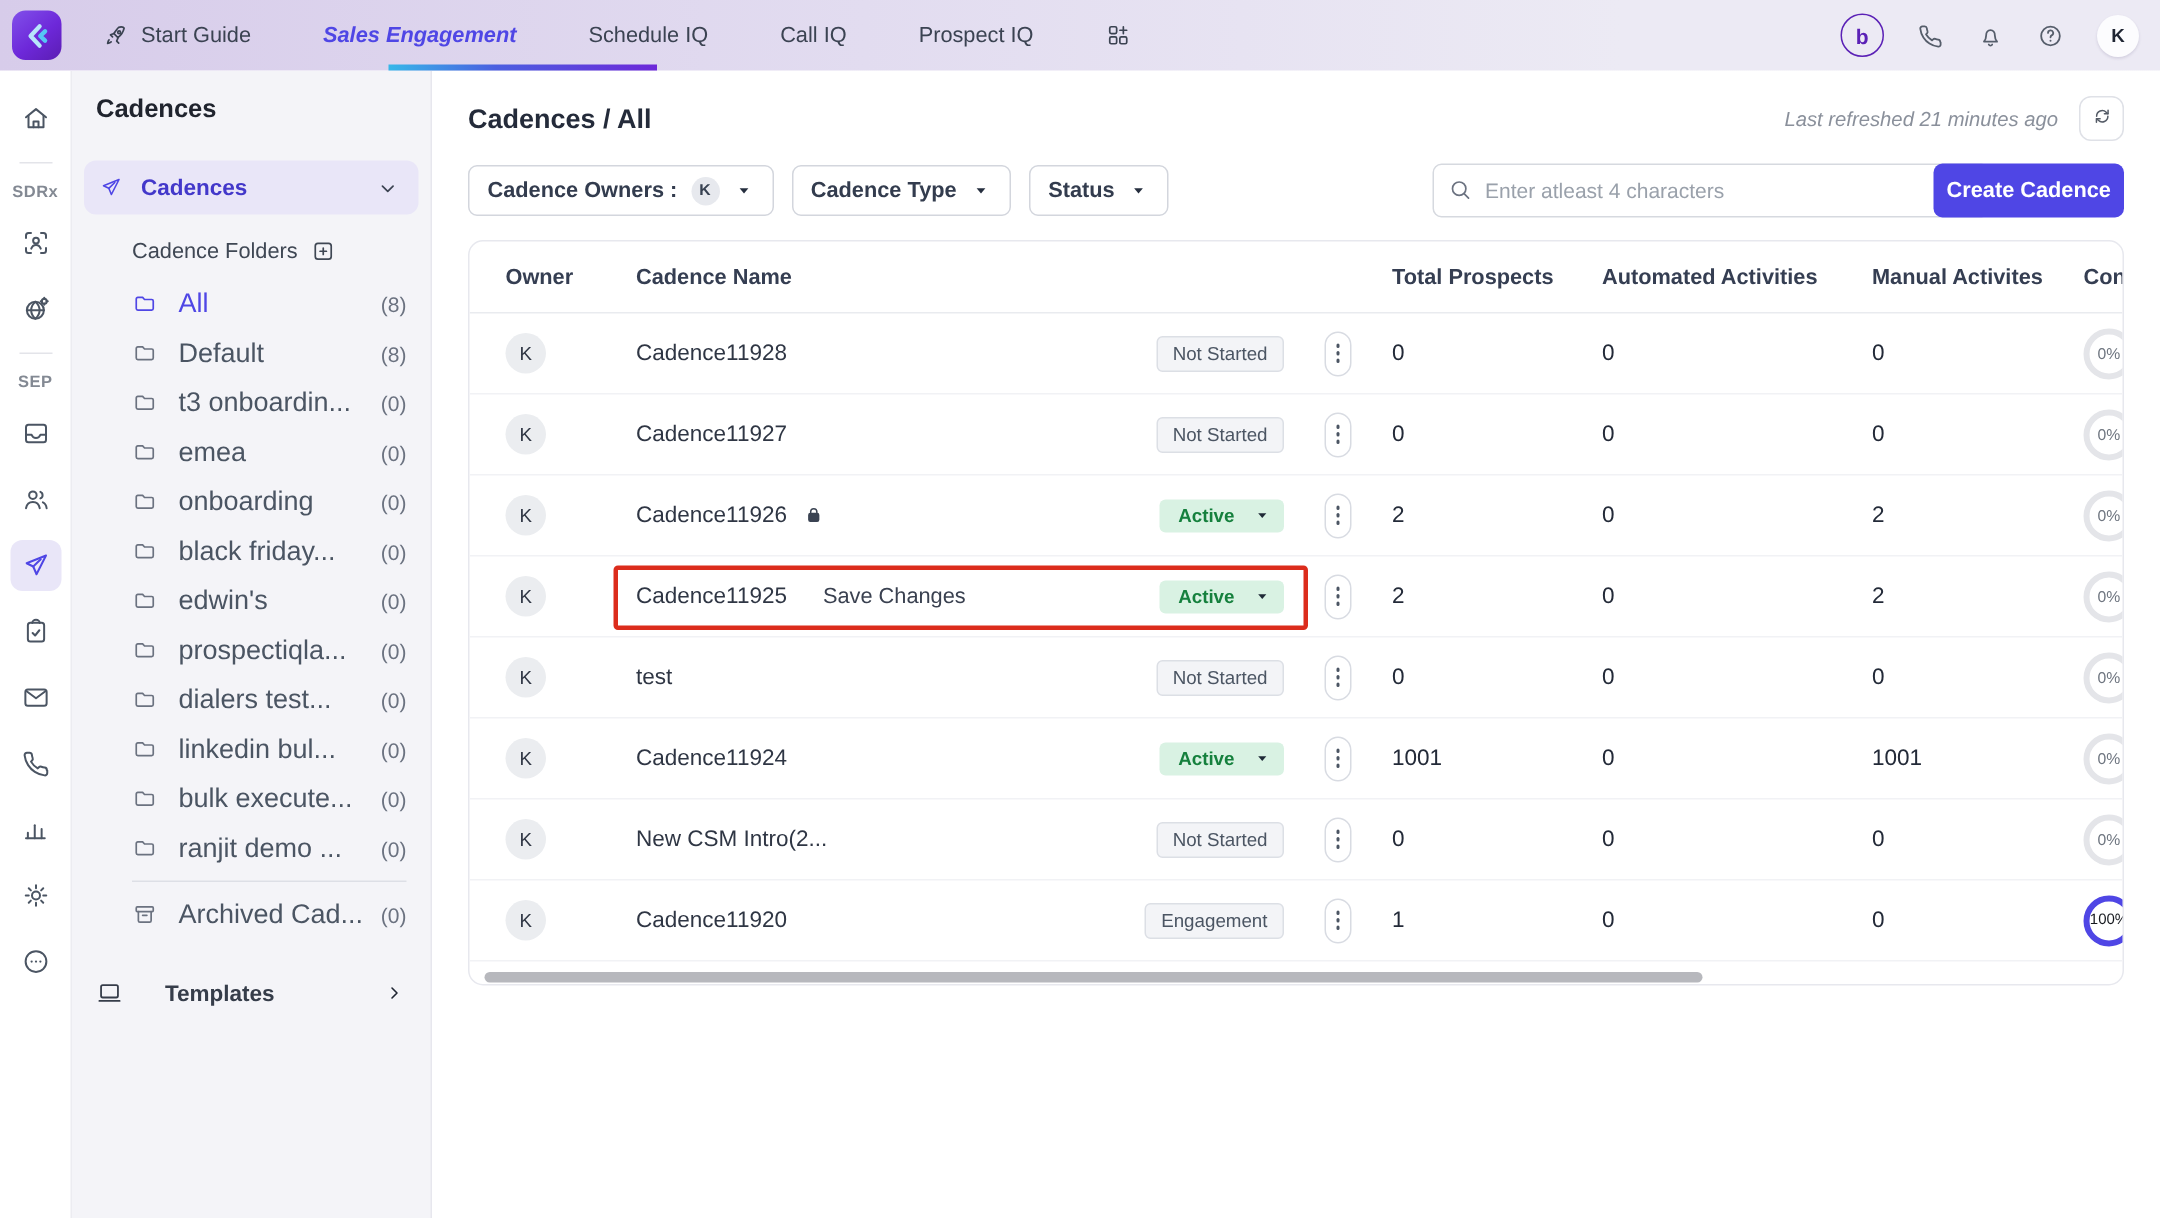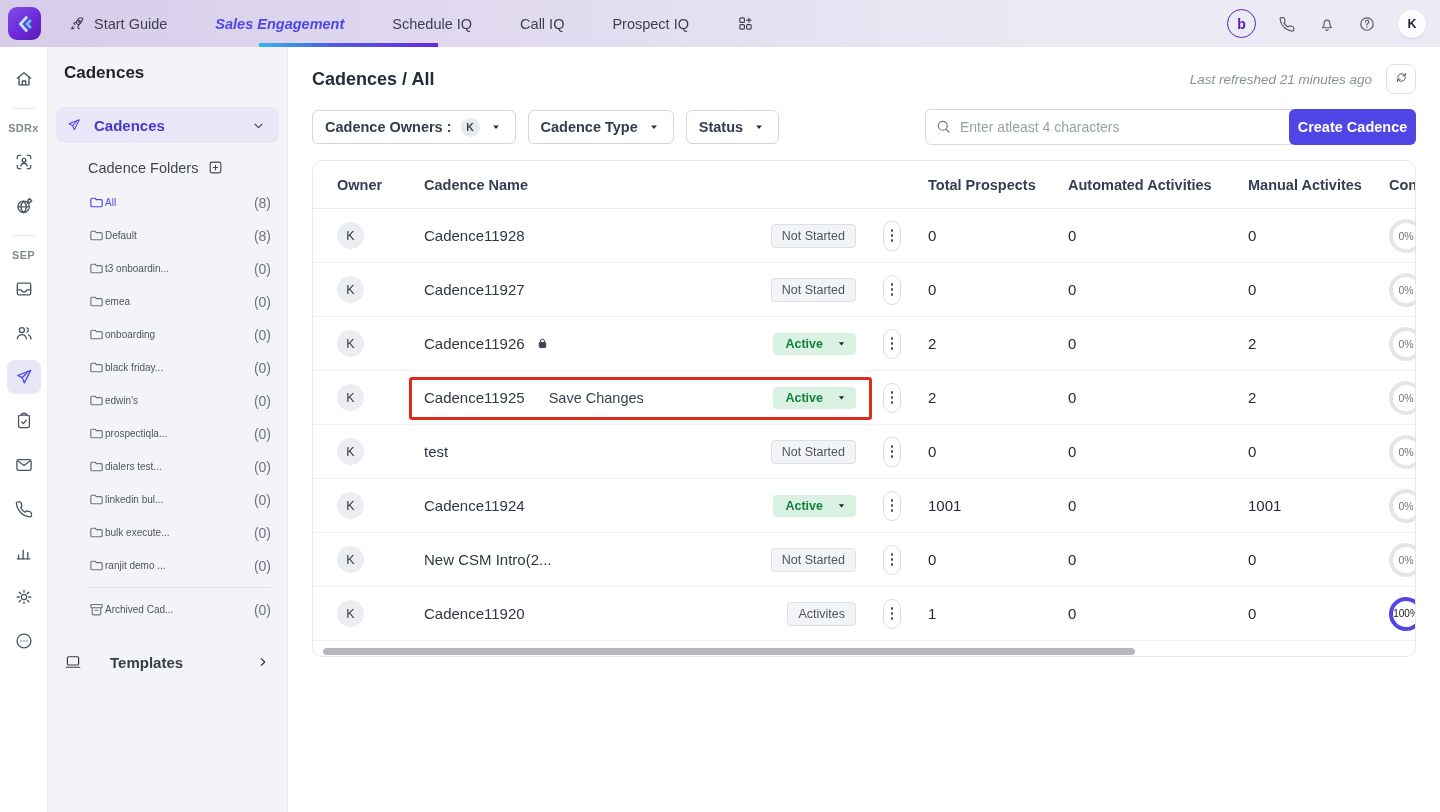--- a/index.html
+++ b/index.html
@@ -48,21 +48,21 @@
     display:flex; align-items:center; padding:0 12px 0 10px; cursor:pointer; }
   .sb-nav .ic { color:#4f46e5; display:flex; }
   .sb-nav-label { margin-left:12px; font-size:15px; font-weight:700; color:#4338ca; }
   .sb-nav .chev { margin-left:auto; color:#3b4352; display:flex; }
   .folders-header { display:flex; align-items:center; gap:9px; margin:16px 16px 10px 40px;
     color:#3f4754; font-size:14.5px; }
   .folders-header .ic { display:flex; color:#3f4754; cursor:pointer; }
   .folder-row { height:33px; display:flex; align-items:center; padding:0 16px 0 40px;
     cursor:pointer; color:#4b5563; }
   .folder-row .ic { display:flex; color:#6b7280; }
-  .f-name { font-size:10px; white-space:nowrap; }
+  .f-name { margin-left:14px; font-size:18px; white-space:nowrap; }
   .f-count { margin-left:auto; font-size:14px; color:#6b7280; }
   .folder-row.active { color:#4f46e5; }
   .folder-row.active .ic, .folder-row.active .f-name { color:#4f46e5; }
   .sb-divider { height:1px; background:#dddfe6; margin:5px 16px 5px 40px; }
   .sb-templates { display:flex; align-items:center; margin:20px 16px 0 16px; height:32px;
     cursor:pointer; color:#363d4a; }
   .sb-templates .ic { display:flex; color:#363d4a; }
   .sb-templates-label { margin-left:28px; font-size:15px; font-weight:700; }
   .sb-templates .chev { margin-left:auto; display:flex; color:#1f2533; }
 
@@ -79,21 +79,21 @@
 
   .filter-row { position:absolute; top:63px; left:24px; display:flex; gap:12px; }
   .filter-btn { height:34px; display:flex; align-items:center; gap:9px; padding:0 12px;
     background:#fff; border:1px solid #d3d6dd; border-radius:6px; font-size:14.5px;
     font-weight:600; color:#333c4e; cursor:pointer; font-family:inherit; }
   .mini-avatar { width:19px; height:19px; border-radius:50%; background:#e7e9ee;
     font-size:10.5px; font-weight:600; color:#374151; display:flex; align-items:center;
     justify-content:center; }
   .caret { display:flex; color:#252e3e; }
 
-  .search-box { position:absolute; top:62px; left:637px; width:372px; height:36px; }
+  .search-box { position:absolute; top:62px; left:667px; width:372px; height:36px; }
   .search-box .ic { position:absolute; left:10px; top:9px; color:#6b7280; }
   .search-input { width:100%; height:100%; border:1px solid #d6d9df; border-radius:6px;
     padding:0 10px 0 34px; font-size:14px; color:#1f2937; outline:none;
     font-family:inherit; background:#fff; }
   .search-input::placeholder { color:#9aa1ab; }
   .create-btn { position:absolute; top:62px; left:1001px; width:127px; height:36px;
     background:#4f46e5; color:#fff; border:none; border-radius:6px; font-size:14.5px;
     font-weight:600; cursor:pointer; font-family:inherit; }
 
   
@@ -758,21 +758,21 @@
         </div>
         <div class="trow tgrid">
           <div class="cell c-owner">
             <span class="avatar">K</span>
           </div>
           <div class="cell c-name">
             <span class="cname">Cadence11920</span>
           </div>
           <div class="cell c-status">
             <span class="badge badge-neutral">
-              <span>Activites</span>
+              <span>Engagement</span>
             </span>
           </div>
           <div class="cell c-kebab">
             <button class="kebab">
               <i></i>
               <i></i>
               <i></i>
             </button>
           </div>
           <div class="cell c-num">1</div>

